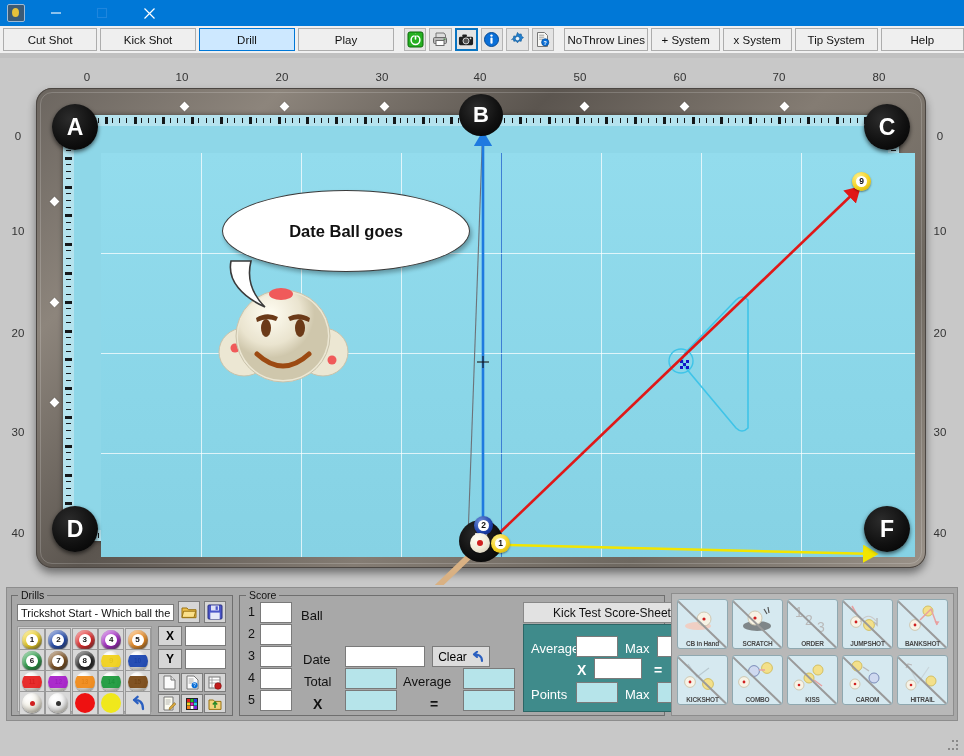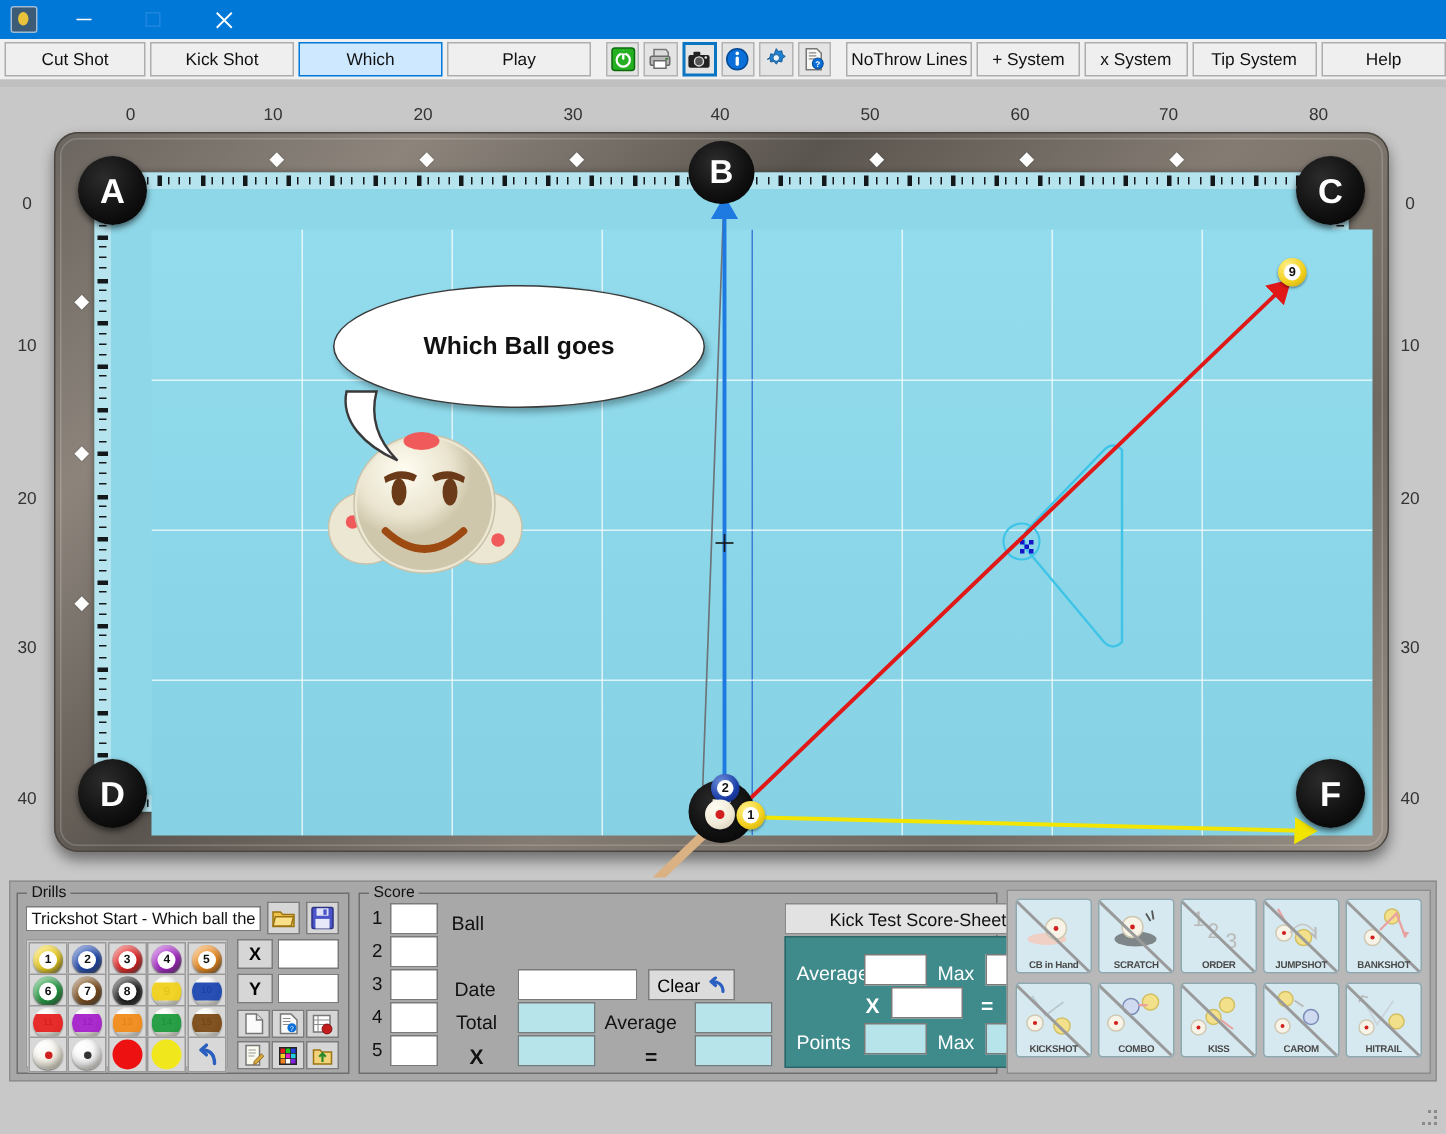--- a/index.html
+++ b/index.html
@@ -222,21 +222,21 @@
     <div class="wbtn close">
       <svg width="13" height="13" viewBox="0 0 13 13">
           <path d="M1.5 1.5l10 10M11.5 1.5l-10 10" stroke="#fff" stroke-width="1.2"></path>
         </svg>
     </div>
   </div>
 
   <div class="toolbar">
     <div class="tbtn" style="width:96px">Cut Shot</div>
     <div class="tbtn" style="width:98px">Kick Shot</div>
-    <div class="tbtn sel" style="width:98px">Which</div>
+    <div class="tbtn sel" style="width:98px">Drill</div>
     <div class="tbtn" style="width:98px">Play</div>
 
     <div class="tb-sep"></div>
 
     <div class="ibtn">
       <svg width="17" height="17" viewBox="0 0 17 17">
         <rect x="1" y="1" width="15" height="15" rx="2" fill="#25b021" stroke="#0d6b0b"></rect>
         <circle cx="8.5" cy="9" r="4.4" fill="none" stroke="#fff" stroke-width="1.5"></circle>
         <path d="M8.5 3.4v4.6" stroke="#fff" stroke-width="1.6" stroke-linecap="round"></path>
         <rect x="6.6" y="2.6" width="3.8" height="2" fill="#25b021"></rect>
@@ -785,21 +785,21 @@
         <ellipse cx="55" cy="60" rx="5" ry="9" fill="#6b3a18"></ellipse>
         <ellipse cx="89" cy="60" rx="5" ry="9" fill="#6b3a18"></ellipse>
         <path d="M46 86 q26 24 52 0" fill="none" stroke="#9c4a12" stroke-width="5" stroke-linecap="round"></path>
       </svg>
 
       <svg style="position:absolute;left:185px;top:165px;width:60px;height:65px" viewBox="0 0 60 65">
         <path d="M10 8 C6 28 22 44 44 54 C30 40 26 24 30 8 Z" fill="#fff" stroke="#3a3a3a" stroke-width="1.6"></path>
       </svg>
       <div class="bubble" style="left:186px;top:102px;width:246px;height:80px">
         <div>
-          <div>Which Ball goes</div>
+          <div>Date Ball goes</div>
         </div>
       </div>
 
     </div>
   </div>
 
   <div class="bottom">
     <div class="panelbar">
 
       <div class="group" style="left:4px;top:7px;width:222px;height:121px">

